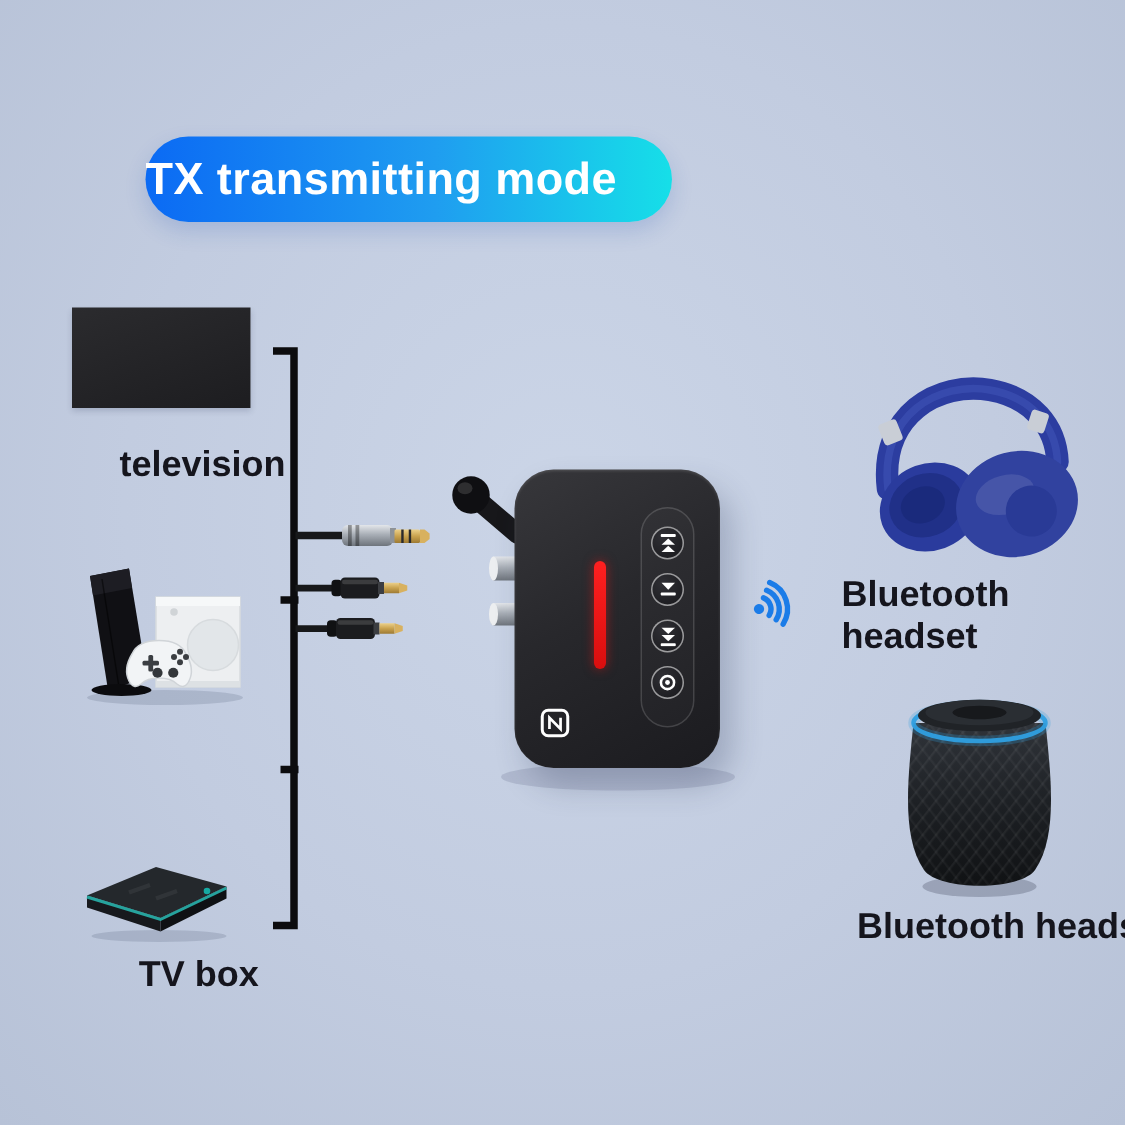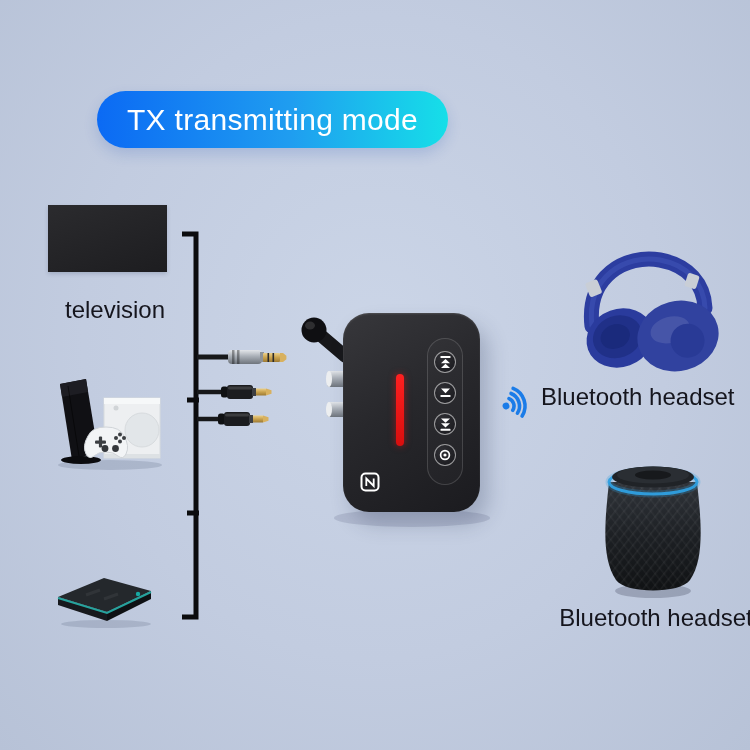--- a/index.html
+++ b/index.html
@@ -5,30 +5,30 @@
   html,body{margin:0;padding:0;}
   body{font-family:"Liberation Sans",sans-serif;}
   .stage{
     position:relative;width:750px;height:750px;overflow:hidden;
     background:radial-gradient(ellipse at 50% 45%, #cbd5e7 0%, #c2cce0 55%, #b7c2d7 100%);
   }
   .abs{position:absolute;}
   .banner{
     left:97px;top:91px;width:351px;height:57px;border-radius:29px;
     background:linear-gradient(90deg,#0b6af4 0%, #1f9df0 55%, #16dfe8 100%);
-    color:#ffffff;font-size:30px;font-weight:normal;letter-spacing:.3px;
-    line-height:57px;text-align:center;
+    color:#ffffff;font-size:30px;font-weight:bold;letter-spacing:.3px;
+    line-height:57px;
     box-shadow:0 6px 14px rgba(30,80,180,.18);
   }
   .tv-screen{
     left:48px;top:205px;width:119px;height:67px;
     background:linear-gradient(160deg,#2b2b2e 0%, #1d1d20 100%);
     box-shadow:0 2px 4px rgba(30,40,70,.18);
   }
-  .dev-label{color:#15151d;font-size:24px;font-weight:400;text-align:center;}
+  .dev-label{color:#15151d;font-size:24px;font-weight:700;text-align:center;margin-left:20px;}
   .lbl-television{left:30px;top:296px;width:170px;}
   .lbl-console{left:20px;top:483px;width:185px;}
   .lbl-tvbox{left:35px;top:636px;width:155px;}
   .lbl-headset1{left:541px;top:383px;width:205px;text-align:left;}
   .lbl-headset2{left:540px;top:604px;width:232px;}
   .lineart{left:0;top:0;width:750px;height:750px;pointer-events:none;}
   .device{
     left:343px;top:313px;width:137px;height:199px;border-radius:26px;
     background:linear-gradient(150deg,#37373b 0%, #28282c 45%, #1b1b1f 100%);
     box-shadow:inset 0 1px 2px rgba(255,255,255,.14), 8px 12px 20px rgba(40,50,85,.25);
@@ -161,20 +161,21 @@
 
   <svg class="abs illu" style="left:52px;top:572px;width:105px;height:58px;" viewBox="0 0 105 58">
     <ellipse cx="54" cy="52" rx="45" ry="4" fill="rgba(30,40,70,0.14)"></ellipse>
     <polygon points="6,25 52,6 99,19 55,40" fill="#24282c"></polygon>
     <polygon points="6,25 55,40 55,49 6,33" fill="#17191d"></polygon>
     <polygon points="55,40 99,19 99,27 55,49" fill="#0f1114"></polygon>
     <path d="M6 26 L55 41 L99 20" stroke="#28b2ac" stroke-width="2" fill="none" opacity="0.9"></path>
     <path d="M34 23 l14 -5 M52 27 l14 -5" stroke="rgba(255,255,255,0.06)" stroke-width="3"></path>
     <circle cx="86" cy="22" r="2.2" fill="#16a9a2"></circle>
   </svg>
+  <div class="abs dev-label lbl-tvbox">TV box</div>
 
   <div class="abs device">
     <div class="abs red-stripe"></div>
     <div class="abs btn-pill">
       <div class="dbtn" style="top:12px;">
         <svg width="11" height="13" viewBox="0 0 11 13">
           <rect x="0.5" y="0" width="10" height="2" rx="0.6" fill="#ffffff"></rect>
           <path d="M5.5 3 L10 7.2 H1 Z" fill="#ffffff"></path>
           <path d="M5.5 7.8 L10 12 H1 Z" fill="#ffffff"></path>
         </svg>

